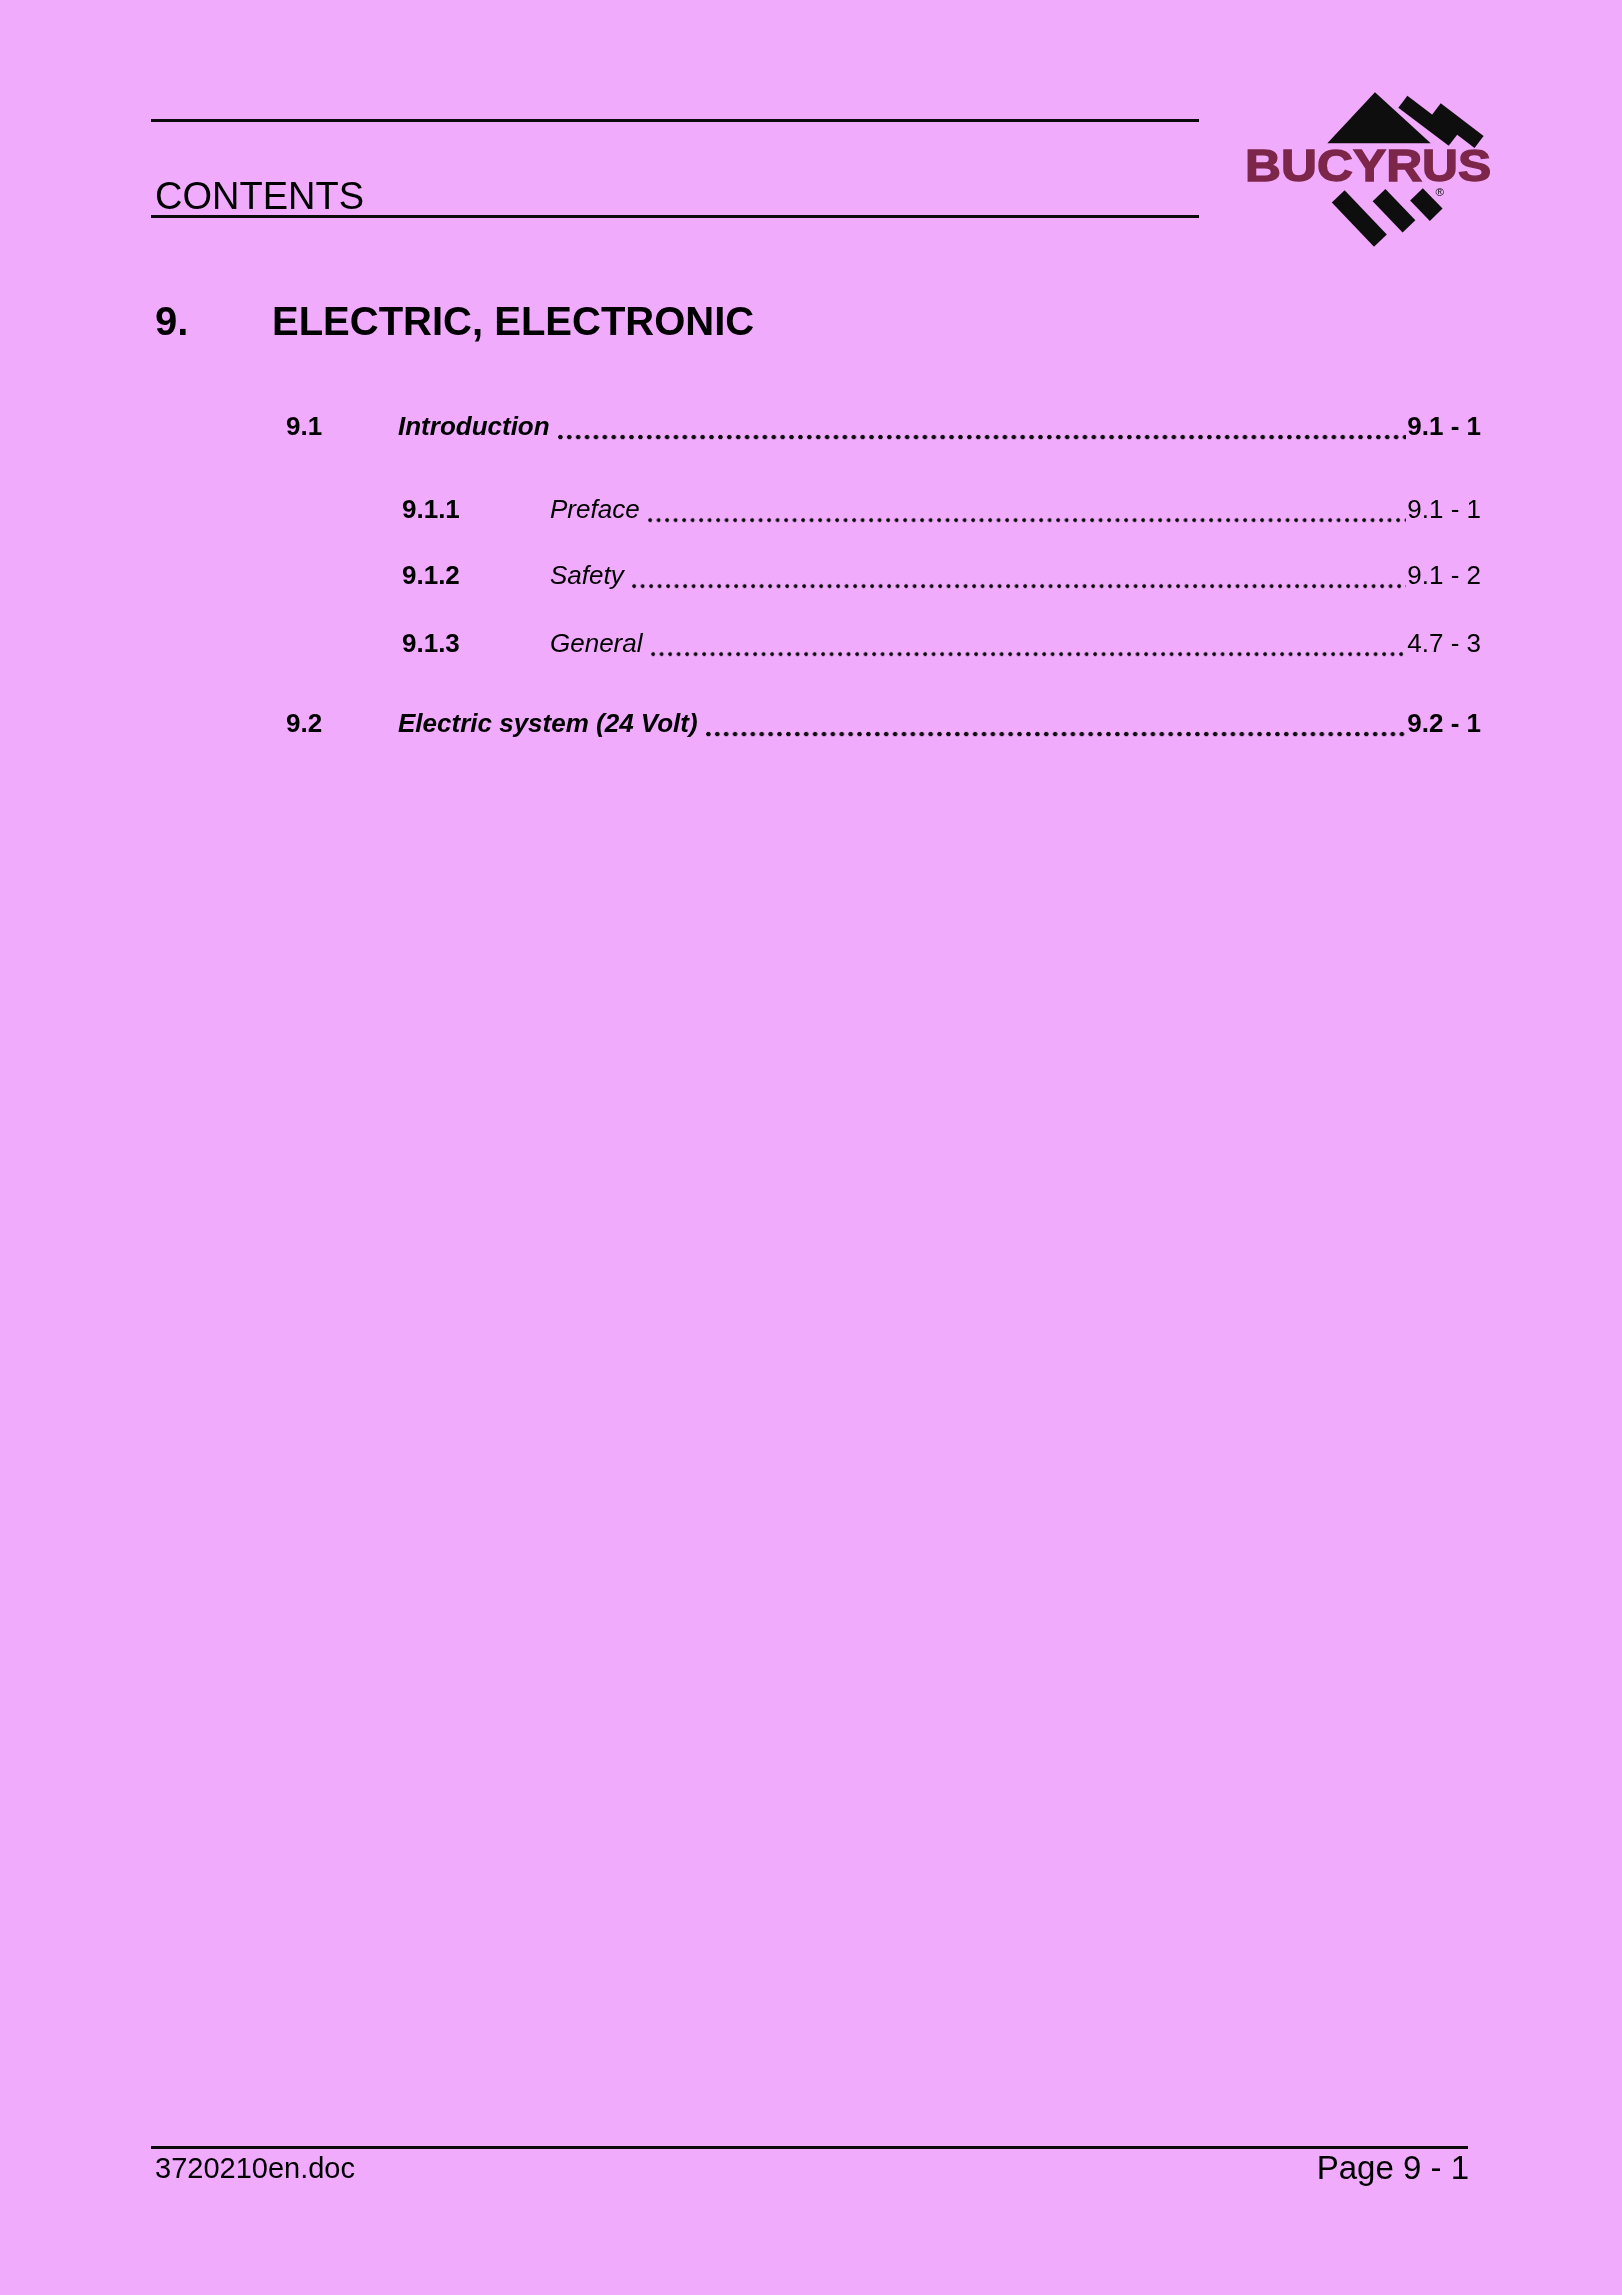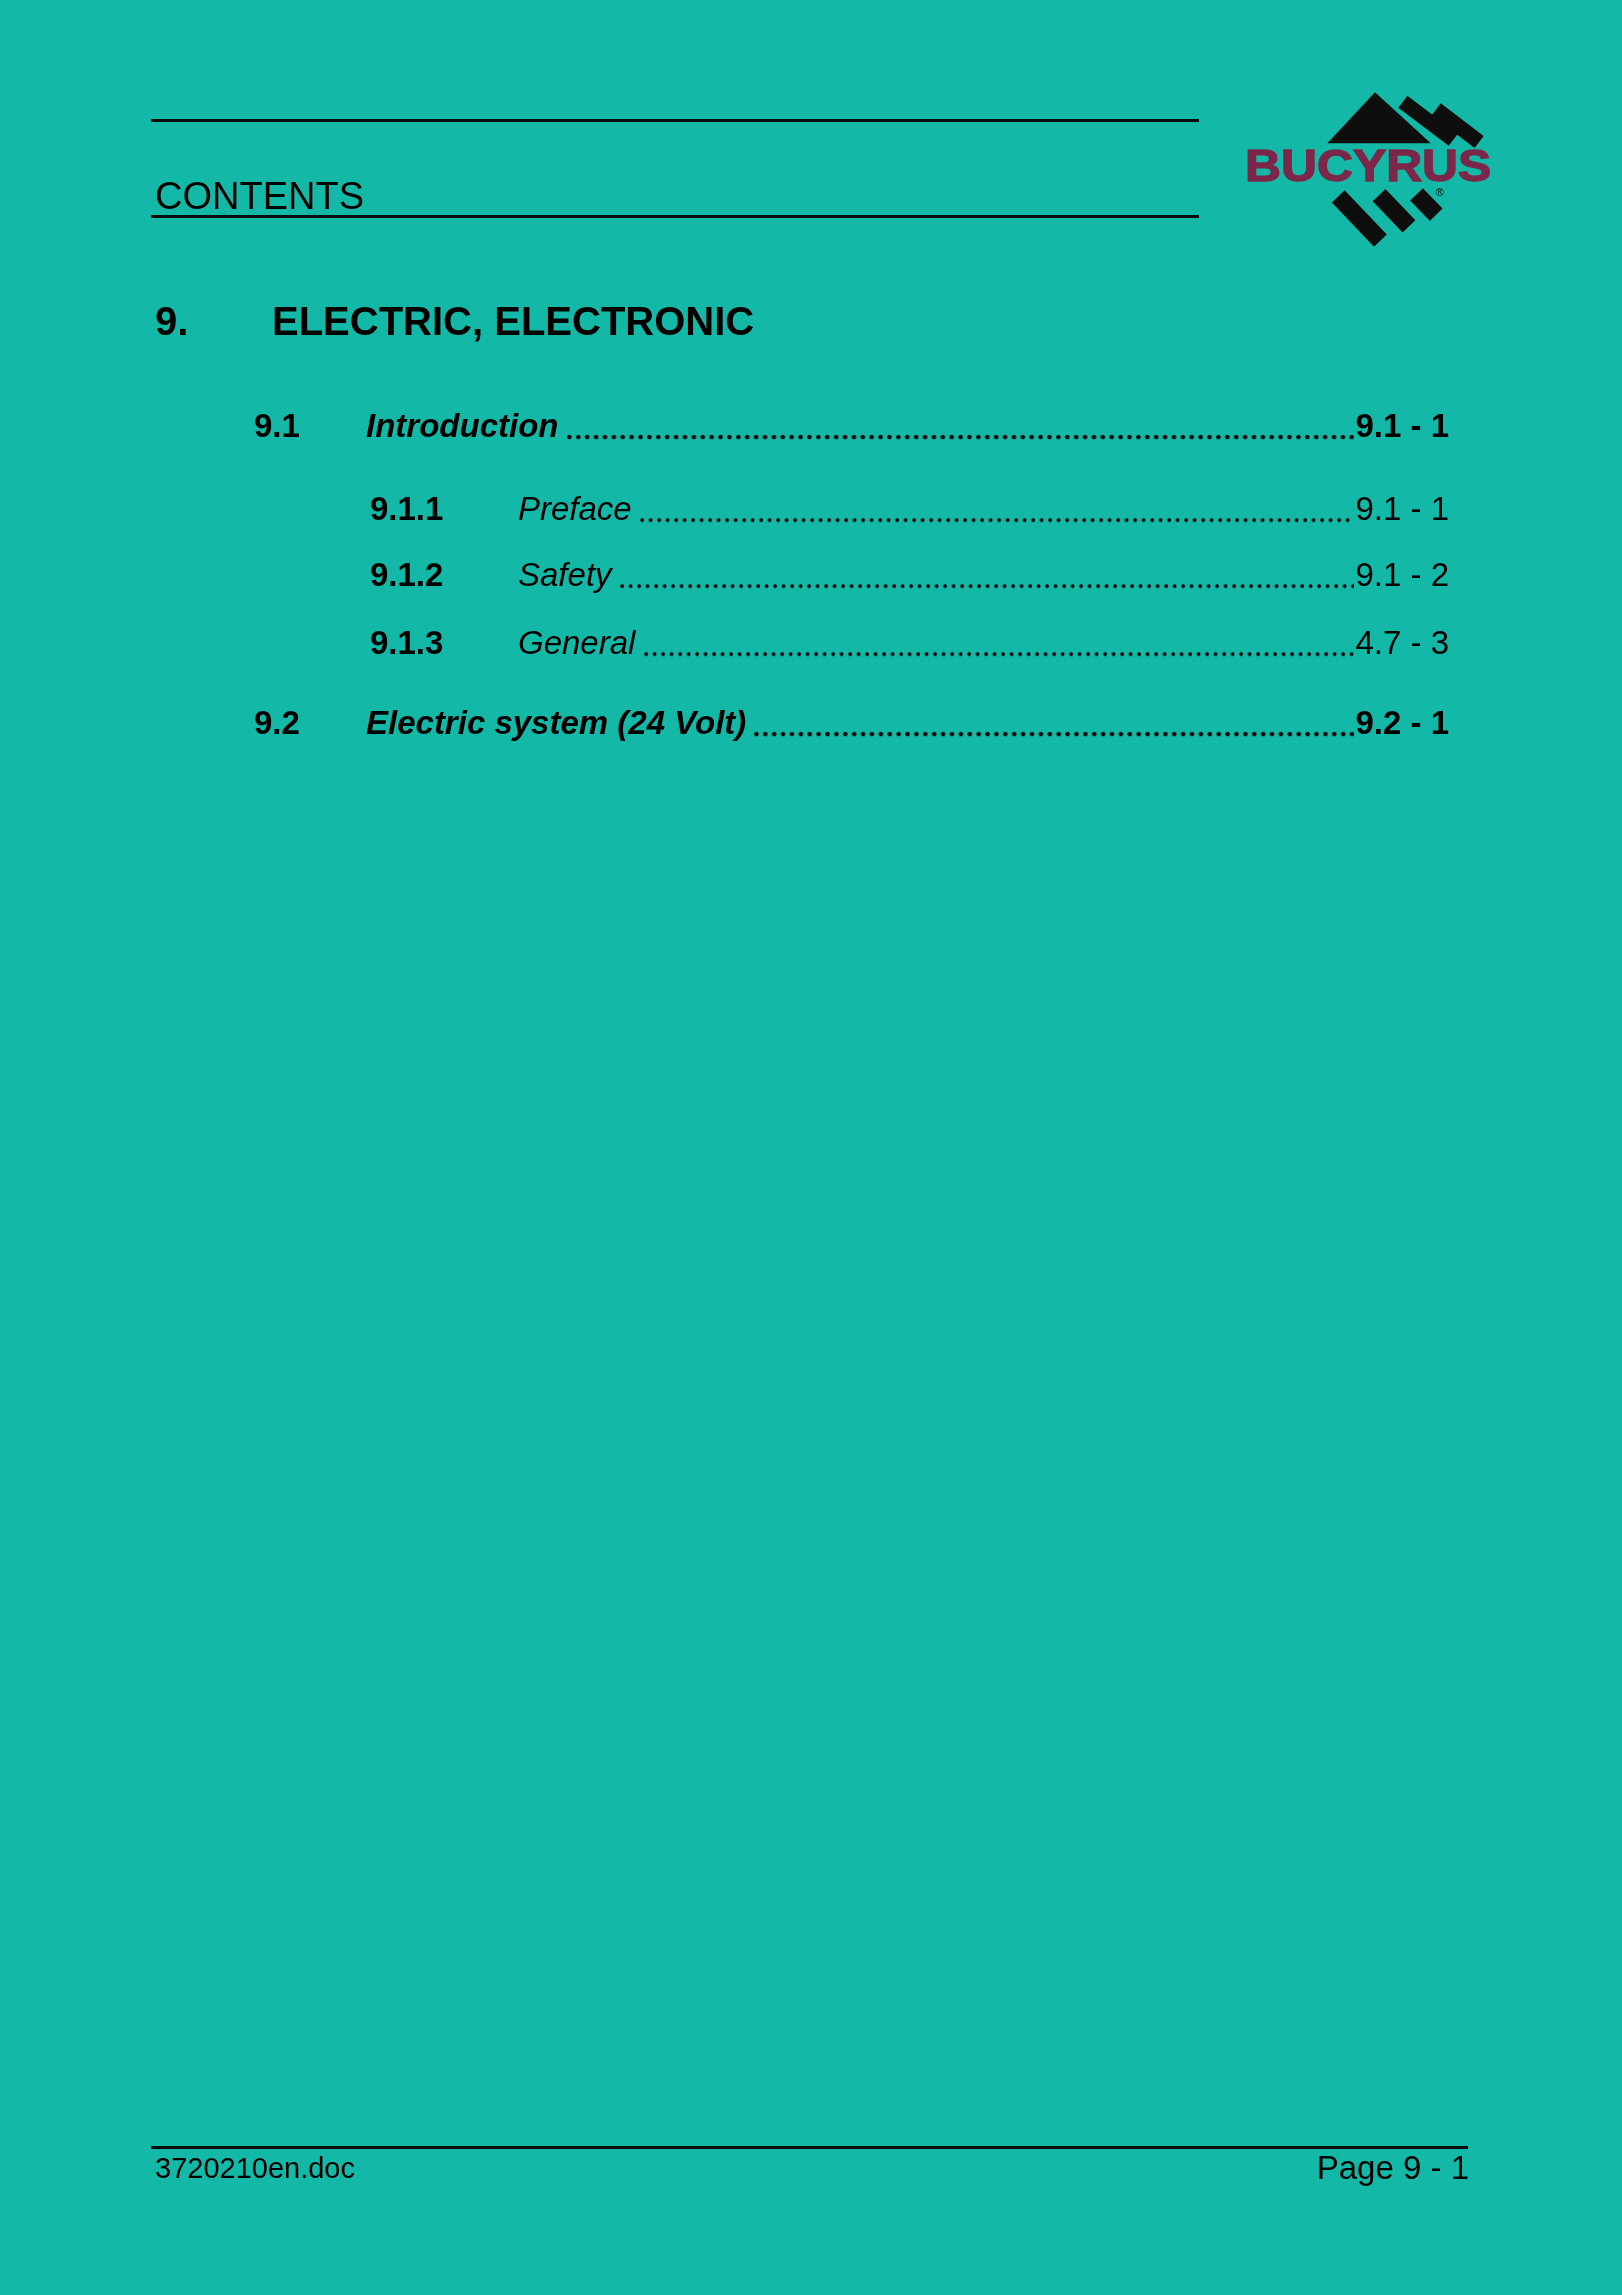--- a/index.html
+++ b/index.html
@@ -1,34 +1,34 @@
 <!DOCTYPE html>
 <html style="font-size:11px"><head>
 <meta charset="utf-8">
 <style>
   html,body { margin:0; padding:0; background:#ffffff; }
   .page {
-    position:relative; width:1623px; height:2295px; background:#14b8a6;
+    position:relative; width:1623px; height:2295px; background:#f0abfc;
     font-family:"Liberation Sans","DejaVu Sans",sans-serif; color:#000;
     overflow:hidden;
   }
   .hrule { position:absolute; left:151px; width:1048px; height:2.7px; background:#0b0b0b; }
   .hrule-top { top:119px; }
   .hrule-bottom { top:215px; }
   .header-title { position:absolute; left:155px; top:176px; font-size:38px; line-height:41px; }
 
   .logo { position:absolute; left:1245px; top:92px; width:247px; height:155px; }
   .logo .brand { font-family:"Liberation Sans","DejaVu Sans",sans-serif; font-weight:bold; font-size:66px; }
   .logo .reg  { font-family:"Liberation Sans","DejaVu Sans",sans-serif; font-size:17px; }
 
   .sec-heading { position:absolute; top:299px; left:155px; height:48px; font-weight:bold; font-size:40px; line-height:45px; white-space:nowrap; }
   .sec-num { position:absolute; left:0; }
   .sec-title { position:absolute; left:117px; }
 
-  .toc-row { position:absolute; left:254px; width:1195px; display:flex; align-items:flex-end; font-size:33px; line-height:40px; white-space:nowrap; }
+  .toc-row { position:absolute; left:286px; width:1195px; display:flex; align-items:flex-end; font-size:26px; line-height:40px; white-space:nowrap; }
   .toc-row.lv1 { font-weight:bold; }
   .lv1 .num { width:112px; flex:none; }
   .lv2 .indent { width:116px; flex:none; }
   .lv2 .num { width:148px; flex:none;font-weight:bold; }
   .title { flex:none;font-style:italic; }
   .leader {
     flex:1 1 auto; height:6.1px; margin:0 1.4px 5.5px 8.2px;
     background-image:radial-gradient(circle at 2.2px 3.1px, #0e0e0e 1.7px, transparent 2.2px);
     background-size:8.5px 6.1px; background-repeat:repeat-x; background-position:left bottom;
   }

